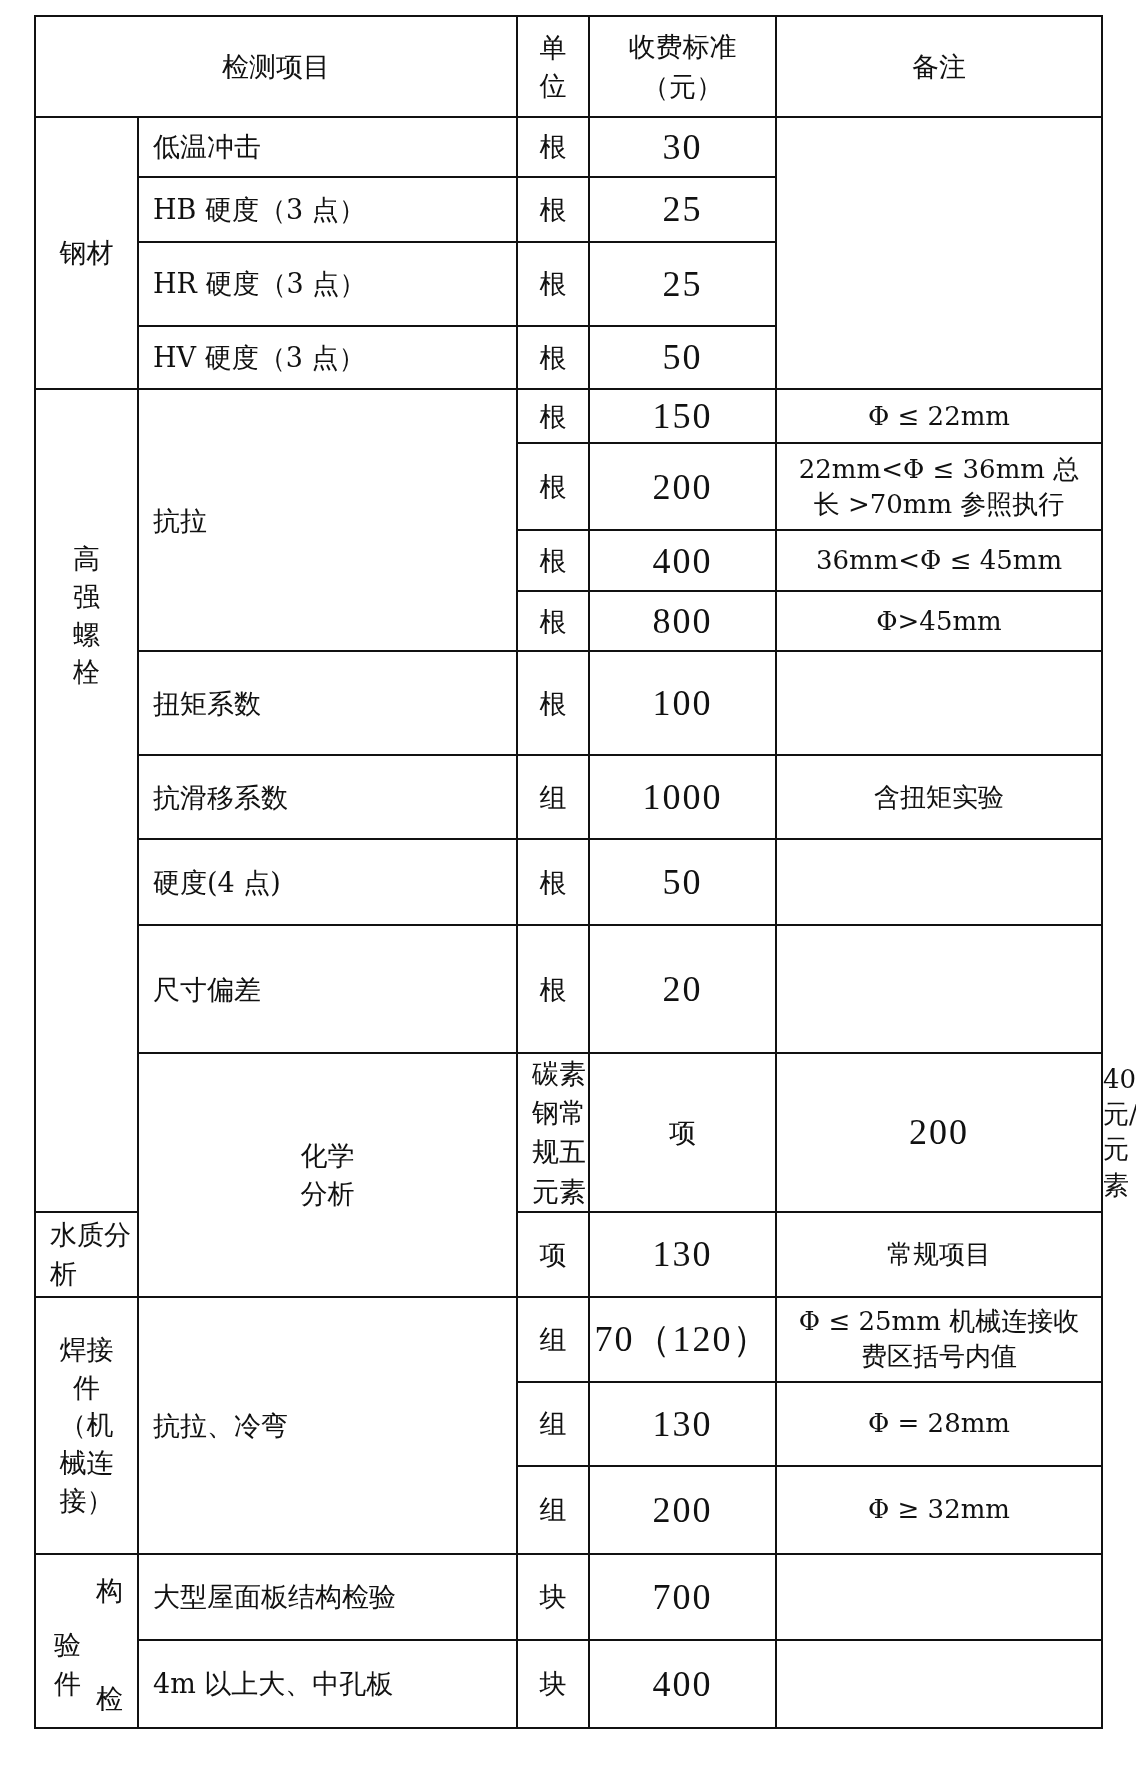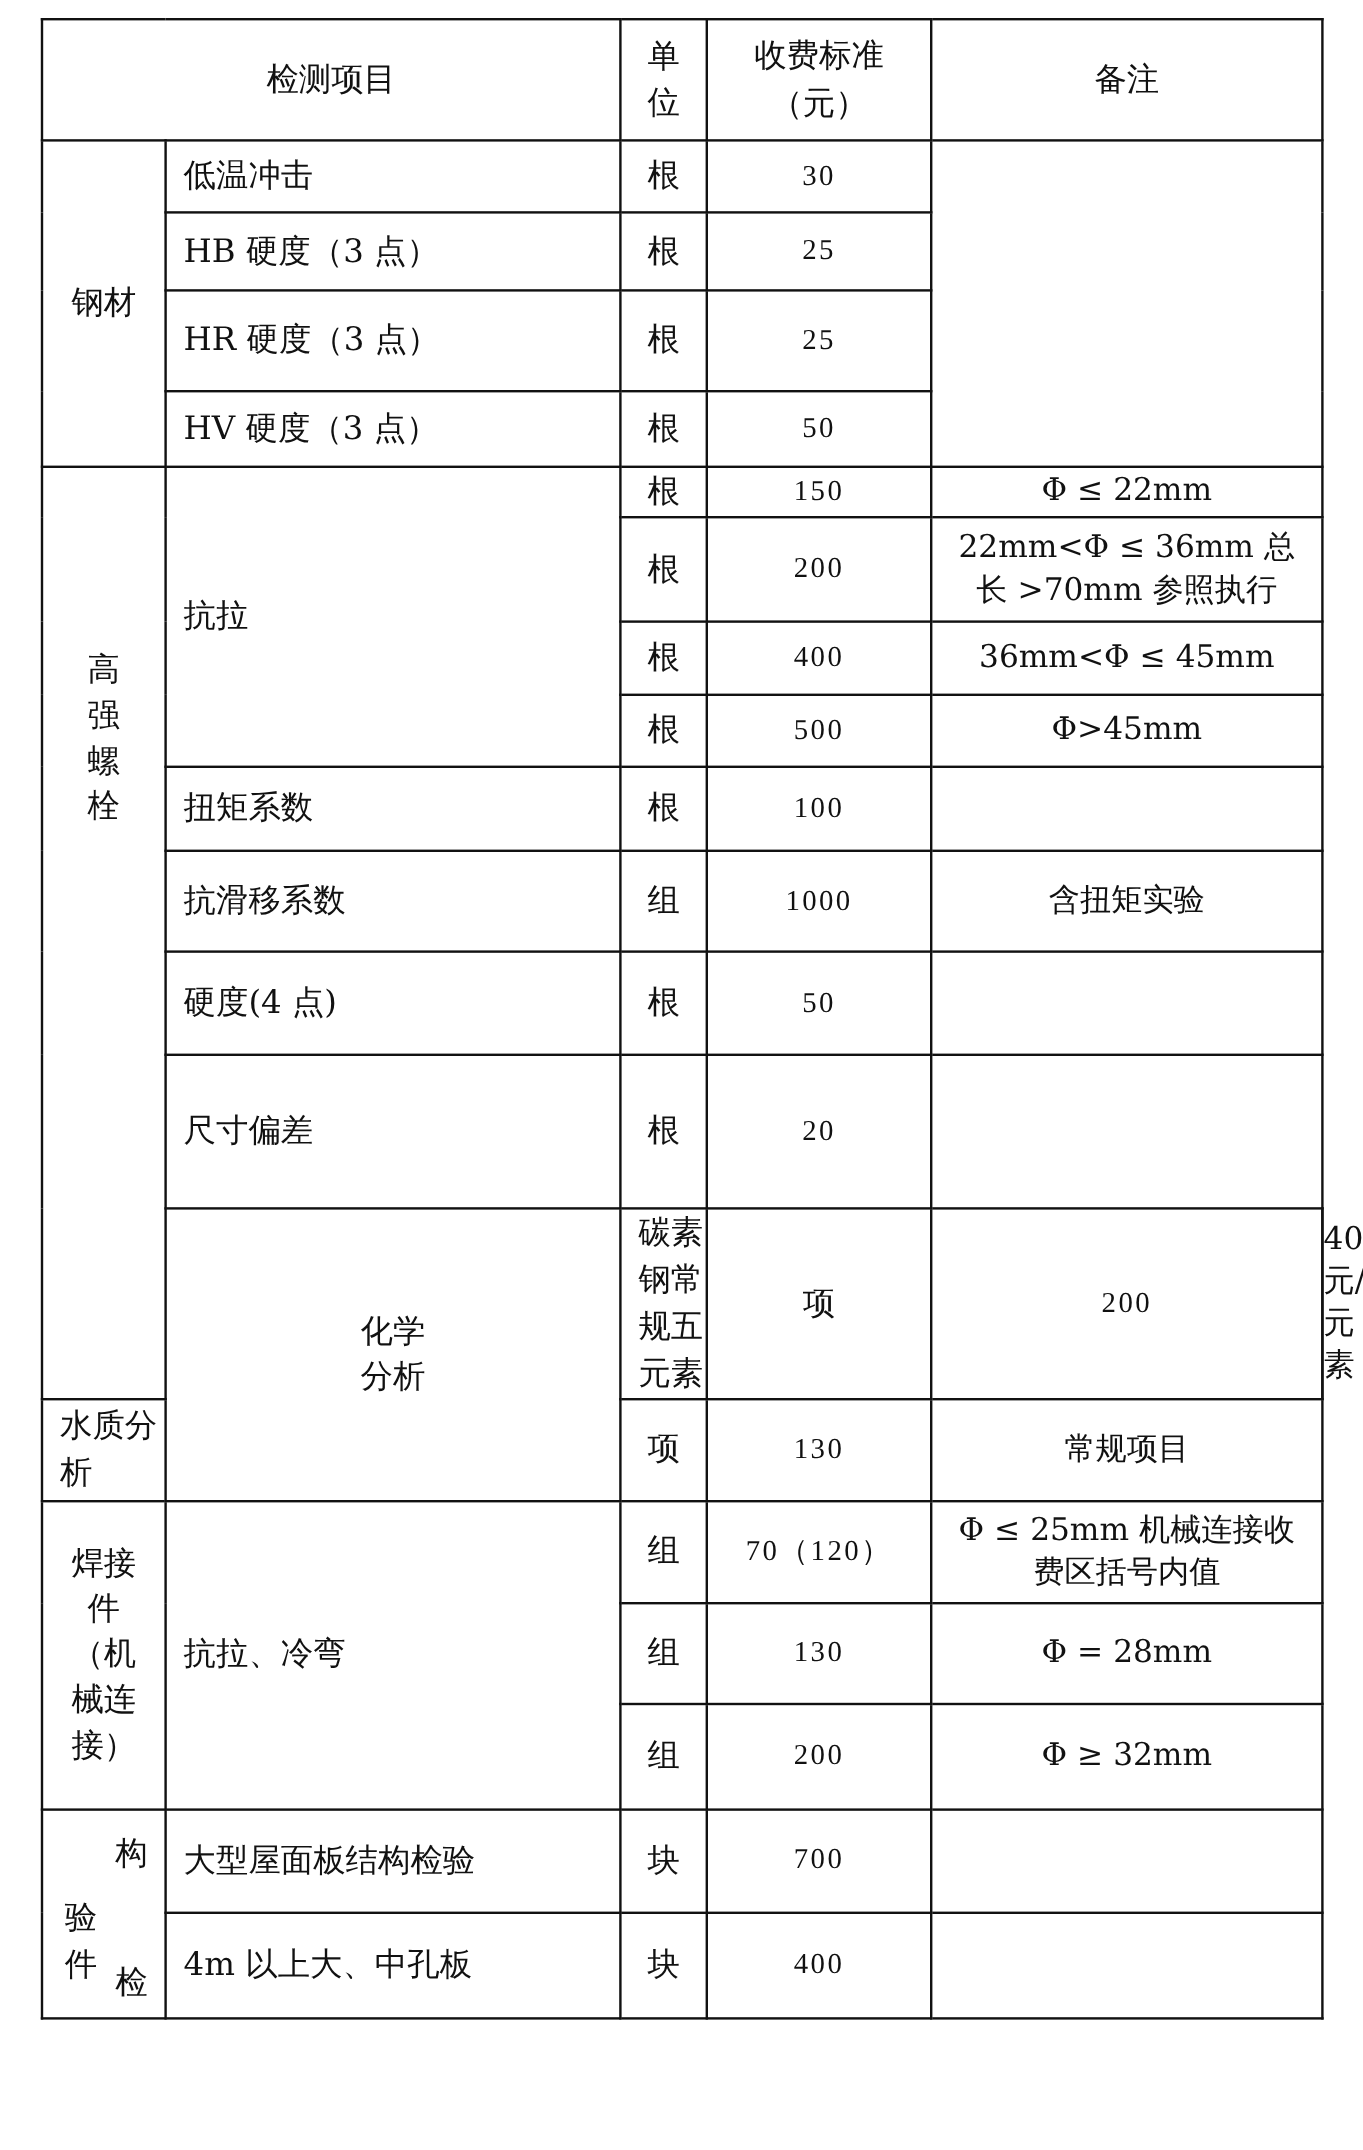--- a/index.html
+++ b/index.html
@@ -17,21 +17,21 @@
     font-size: 27px;
   }
   table.fee td {
     border: 2.5px solid #111111;
     padding: 0;
     vertical-align: middle;
     line-height: 1.45;
   }
   .c { text-align: center; }
   .l { text-align: left; padding-left: 14px !important; }
-  .num { font-family: "Liberation Serif", "DejaVu Serif", serif; font-size: 24px; letter-spacing: 2px; }
+  .num { font-family: "Liberation Serif", "DejaVu Serif", serif; font-size: 36px; letter-spacing: 2px; }
   .note { font-size: 26px; line-height: 1.35 !important; text-align: center; }
   .vert { text-align: center; line-height: 1.4 !important; }
   .vert span { display: block; }
   .page-number {
     position: absolute; left: 0; width: 1136px; top: 1710px;
     text-align: center; font-size: 22px;
     font-family: "Liberation Serif", "DejaVu Serif", serif;
   }
   .cat-struct { position: relative; }
   .cat-struct .s1 { position: absolute; right: 14px; top: 16px; }
@@ -104,24 +104,24 @@
         <td class="c num">200</td>
         <td class="c note" style="padding:0 10px !important;">22mm&lt;Φ ≤ 36mm 总长 &gt;70mm 参照执行</td>
       </tr>
       <tr style="height:61px">
         <td class="c">根</td>
         <td class="c num">400</td>
         <td class="c note">36mm&lt;Φ ≤ 45mm</td>
       </tr>
       <tr style="height:60px">
         <td class="c">根</td>
-        <td class="c num">500</td>
+        <td class="c num">800</td>
         <td class="c note">Φ&gt;45mm</td>
       </tr>
-      <tr style="height:70px">
+      <tr style="height:104px">
         <td class="l">扭矩系数</td>
         <td class="c">根</td>
         <td class="c num">100</td>
         <td class="c note"></td>
       </tr>
       <tr style="height:84px">
         <td class="l">抗滑移系数</td>
         <td class="c">组</td>
         <td class="c num">1000</td>
         <td class="c note">含扭矩实验</td>

